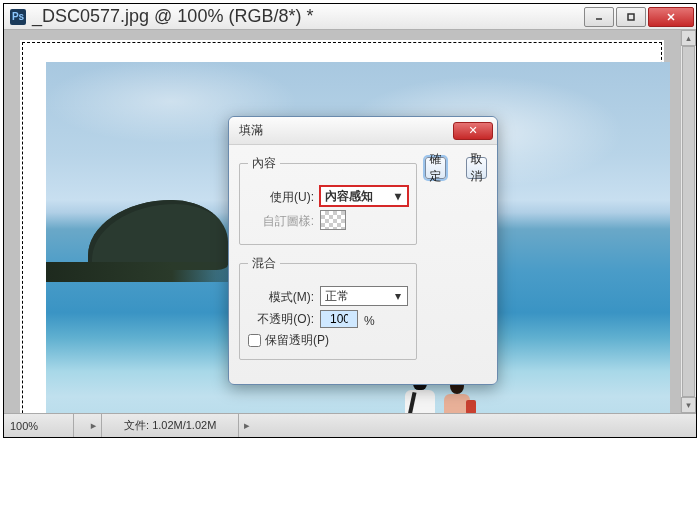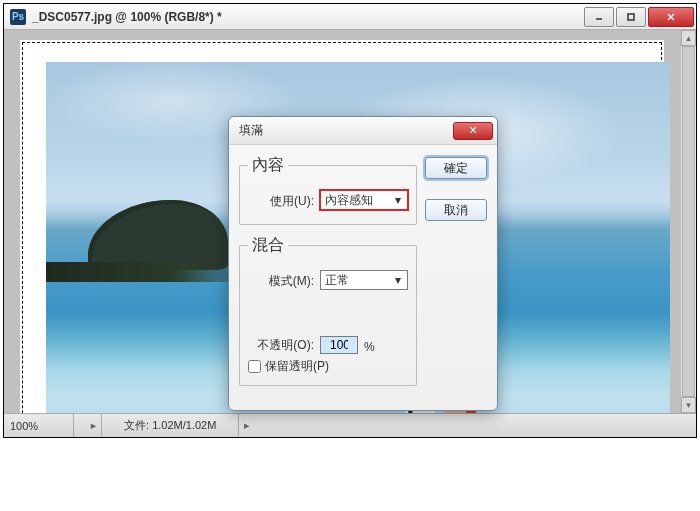--- a/index.html
+++ b/index.html
@@ -2,21 +2,21 @@
 <html><head>
 <meta charset="utf-8">
 <style>
   * { box-sizing: border-box; margin: 0; padding: 0; font-family: "Microsoft YaHei", Tahoma, sans-serif; }
   body { width: 700px; height: 511px; background: #fff; overflow: hidden; position: relative; }
 
   
   .doc-window { position: absolute; left: 3px; top: 3px; width: 694px; height: 435px; border: 1px solid #000; background: #c0c0c0; }
   .doc-titlebar { height: 26px; background: linear-gradient(#fdfdfd, #e8e8e8); border-bottom: 1px solid #b0b0b0; display: flex; align-items: center; padding: 0 2px 0 6px; }
   .doc-icon { width: 16px; height: 16px; background: #1a3a5a; border-radius: 2px; margin-right: 6px; display: flex; align-items: center; justify-content: center; color: #8cc8ff; font-size: 10px; font-weight: bold; }
-  .doc-title { font-size: 12px; color: #333; flex: 1; font-weight: bold; }
+  .doc-title { font-size: 18px; color: #333; flex: 1; }
   .win-btns { display: flex; gap: 0; }
   .win-btn { width: 30px; height: 20px; border: 1px solid #888; background: linear-gradient(#f5f5f5, #ddd); font-size: 11px; display: flex; align-items: center; justify-content: center; cursor: pointer; border-radius: 2px; margin-left: 2px; }
   .win-btn.min { }
   .win-btn.max { }
   .win-btn.close { width: 46px; background: linear-gradient(#e57373, #c62828); color: #fff; border-color: #a02020; }
 
   
   .canvas-wrap { position: absolute; left: 0; top: 26px; right: 16px; bottom: 24px; background: #c0c0c0; overflow: hidden; }
   .canvas { position: absolute; left: 16px; top: 10px; width: 644px; height: 440px; background: #fff; }
   .selection { position: absolute; left: 2px; top: 2px; right: 2px; bottom: 2px; border: 1.5px dashed #000; }
@@ -54,34 +54,34 @@
   .statusbar .playarr { width: 16px; text-align: center; border-left: 1px solid #aaa; height: 100%; display: flex; align-items: center; justify-content: center; color: #666; }
 
   
   .dialog { position: absolute; left: 228px; top: 116px; width: 270px; background: linear-gradient(#f7f7f7, #efefef); border: 1px solid #6a8aad; border-radius: 6px; box-shadow: 0 4px 16px rgba(0,0,0,0.35); }
   .dlg-titlebar { height: 28px; background: linear-gradient(#fcfcfc, #e6e6e6); border-bottom: 1px solid #cfcfcf; border-radius: 6px 6px 0 0; display: flex; align-items: center; padding: 0 4px 0 10px; justify-content: center; }
   .dlg-title { font-size: 12px; color: #333; flex: 1; }
   .dlg-close { width: 40px; height: 18px; background: linear-gradient(#e57373, #c62828); color: #fff; border: 1px solid #a02020; border-radius: 3px; font-size: 11px; display: flex; align-items: center; justify-content: center; cursor: pointer; }
   .dlg-body { padding: 10px 10px 14px 10px; position: relative; }
 
   fieldset.group { border: 1px solid #bdbdbd; border-radius: 2px; padding: 10px 8px 10px 8px; margin-bottom: 10px; width: 178px; }
-  fieldset.group legend { font-size: 16px; color: #333; padding: 0 4px; }
+  fieldset.group legend { font-size: 12px; color: #333; padding: 0 4px; }
   .row { display: flex; align-items: flex-end; margin: 4px 0; font-size: 12px; color: #333; }
   .row.disabled { color: #9a9a9a; }
   .row label { text-align: right; width: 66px; margin-right: 6px; }
   .combo { flex: 1; height: 20px; border: 1px solid #7a7a7a; background: #fff; display: flex; align-items: center; padding: 0 4px; position: relative; }
-  .combo.hl { outline: 2px solid #d62828; outline-offset: -1px; }
+  .combo.hl { outline: 2px solid #d62828; outline-offset: -1px; font-weight: bold; }
   .combo .arrow { position: absolute; right: 2px; top: 2px; width: 14px; height: 14px; display: flex; align-items: center; justify-content: center; color: #333; }
   .swatch { width: 26px; height: 20px; border: 1px solid #888; background: repeating-conic-gradient(#ccc 0 25%, #fff 0 50%) 0 0/8px 8px; }
-  .numbox { width: 38px; height: 18px; border: 1px solid #7a7a7a; background: #cfe8ff; text-align: right; padding: 0 9px; font-size: 12px; margin-top: 42px; }
+  .numbox { width: 38px; height: 18px; border: 1px solid #7a7a7a; background: #cfe8ff; text-align: right; padding: 0 9px; font-size: 12px; }
   .pct { margin-left: 6px; }
   .chk { display: flex; align-items: center; font-size: 12px; color: #333; margin-top: 0; }
   .chk input { margin-right: 4px; }
 
-  .dlg-buttons { position: absolute; right: 10px; top: 12px; width: 62px; display: flex; flex-direction: column; gap: 20px; }
+  .dlg-buttons { position: absolute; right: 10px; top: 12px; width: 62px; display: flex; flex-direction: row; gap: 20px; text-align: center; }
   .btn { height: 22px; border: 1px solid #7a8aa0; border-radius: 3px; background: linear-gradient(#f8fbff, #dde9f6); font-size: 12px; color: #222; display: flex; align-items: center; justify-content: center; cursor: pointer; }
   .btn.primary { box-shadow: 0 0 0 2px #9cc4ec; }
 
   svg.ico { width: 10px; height: 10px; }
 </style>
 </head>
 <body>
 
 <div class="doc-window">
   <div class="doc-titlebar">
@@ -164,20 +164,24 @@
 
     <fieldset class="group">
       <legend>內容</legend>
       <div class="row">
         <label>使用(U):</label>
         <div class="combo hl">
           <span>內容感知</span>
           <span class="arrow">▾</span>
         </div>
       </div>
+      <div class="row disabled">
+        <label>自訂圖樣:</label>
+        <div class="swatch"></div>
+      </div>
     </fieldset>
 
     <fieldset class="group">
       <legend>混合</legend>
       <div class="row">
         <label>模式(M):</label>
         <div class="combo">
           <span>正常</span>
           <span class="arrow">▾</span>
         </div>

